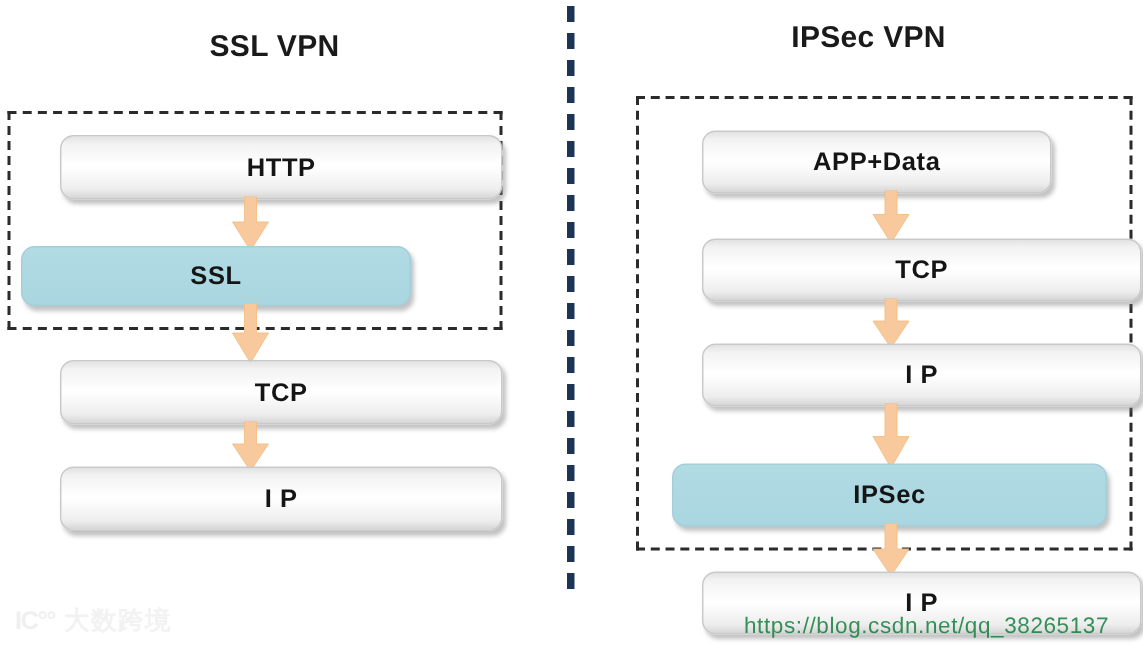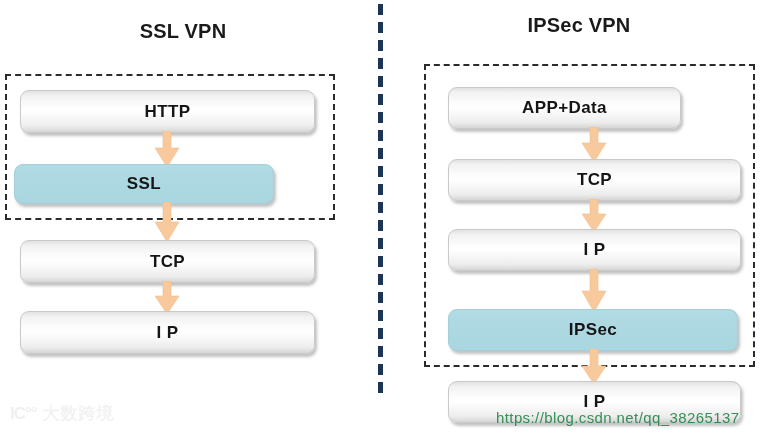--- a/index.html
+++ b/index.html
@@ -72,20 +72,21 @@
     box-shadow: 2px 3px 3px rgba(120,120,120,0.45);
   }
   .layer-box.plain {
     background: linear-gradient(to bottom,
         #e2e2e2 0%,
         #f2f2f2 12%,
         #ffffff 46%,
         #fdfdfd 54%,
         #ededed 86%,
         #d6d6d6 100%);
+    margin-left: 20px;
   }
   .layer-box.teal {
     background: linear-gradient(to bottom,
         #b2dbe4 0%,
         #aeD9e2 40%,
         #a9d6e0 100%);
     background-color: #aed9e2;
     border-color: #a4cfd9;
   }
 

